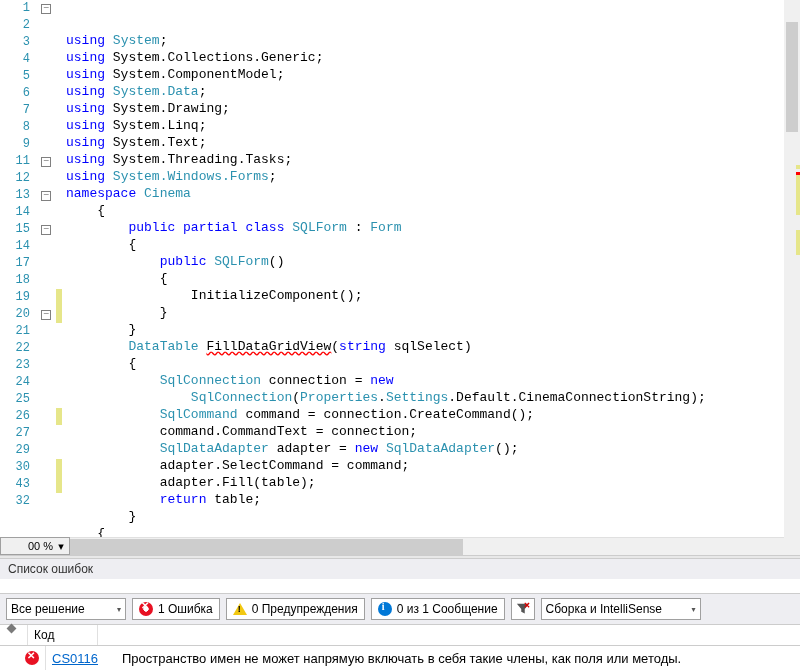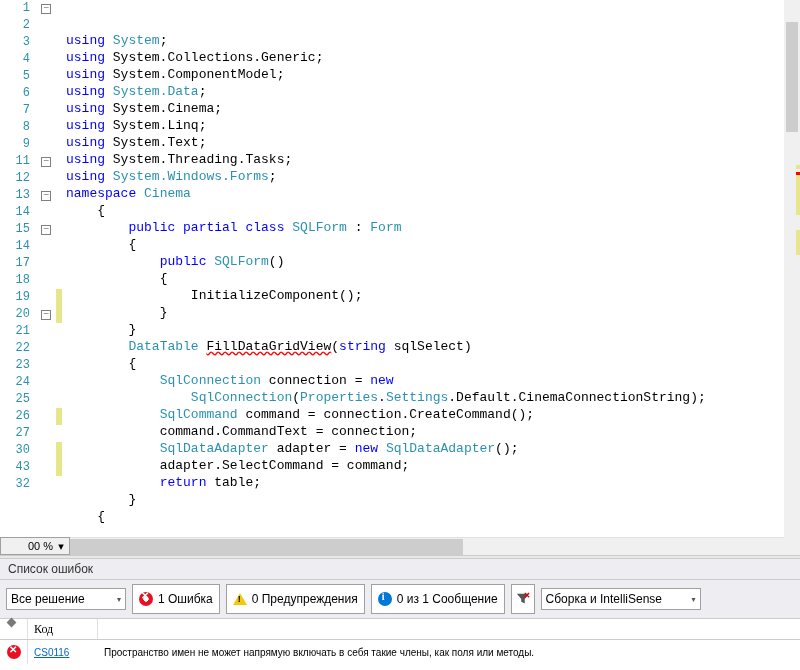--- a/index.html
+++ b/index.html
@@ -130,70 +130,71 @@
     padding:3px 8px 3px 8px;
     color:#333;
     background:#eeeef2;
   }
   .errlist-toolbar{
     display:flex;align-items:center;gap:6px;
     padding:4px 6px;
     background:#eeeef2;
     font-family:"Segoe UI",sans-serif;font-size:12px;
     border-top:1px solid #ccc;
+    margin-top:14px;
   }
   .combo{
     display:inline-flex;align-items:center;
     border:1px solid #a0a0a0;background:#fff;height:22px;
     padding:0 4px;min-width:120px;justify-content:space-between;
   }
   .combo .dd, .tbtn .dd{font-size:8px;color:#555;margin-left:6px;}
   .tbtn{
     display:inline-flex;align-items:center;
-    border:1px solid #a0a0a0;background:#fff;height:30px;
+    border:1px solid #a0a0a0;background:#fff;height:22px;
     padding:0 6px;gap:5px;
   }
   .ic{width:14px;height:14px;display:inline-block;}
   .ic-err{background:radial-gradient(circle,#fff 25%,#e81123 28%);border-radius:50%;position:relative;}
   .ic-err::after{content:"✕";position:absolute;left:2px;top:-2px;color:#fff;font-size:10px;font-weight:bold;}
   .ic-warn{width:0;height:0;border-left:7px solid transparent;border-right:7px solid transparent;border-bottom:12px solid #f2c811;position:relative;}
   .ic-warn::after{content:"!";position:absolute;left:-2px;top:1px;font-size:9px;color:#000;font-weight:bold;}
   .ic-info{background:#0078d7;border-radius:50%;position:relative;}
   .ic-info::after{content:"i";position:absolute;left:4px;top:-1px;color:#fff;font-size:10px;font-weight:bold;font-family:Georgia,serif;}
   .ic-filter{position:relative;}
   .ic-filter svg{width:14px;height:14px;}
   .errlist-header{
-    display:flex;font-family:Liberation Serif, serif;font-size:12px;
+    display:flex;font-family:Liberation Sans, sans-serif;font-size:12px;
     border-top:1px solid #ccc;border-bottom:1px solid #ccc;
     background:#fff;height:22px;align-items:flex-start;
   }
   .col-icon{width:28px;border-right:1px solid #e0e0e0;height:100%;}
   .col-code{width:70px;padding-left:6px;border-right:1px solid #e0e0e0;height:100%;display:flex;align-items:center;}
   .col-desc{flex:1;padding-left:6px;height:100%;display:flex;align-items:center;}
   .errlist-row{
-    display:flex;font-family:"Segoe UI",sans-serif;font-size:10px;
-    height:24px;align-items:center;background:#fff;
+    display:flex;font-family:"Segoe UI",sans-serif;font-size:13px;
+    height:24px;align-items:center;background:#fff;padding-left:18px;
   }
   .errlist-row .col-icon{display:flex;align-items:center;justify-content:center;}
   .errlist-row .col-code{color:#0066cc;text-decoration:underline;cursor:pointer;}
   .errlist-row .col-code, .errlist-row .col-desc{border-right:none;}
   .ic-err-lg{width:14px;height:14px;background:#e81123;border-radius:50%;position:relative;}
   .ic-err-lg::after{content:"✕";position:absolute;left:2.5px;top:-1px;color:#fff;font-size:10px;font-weight:bold;}
   .colhdr-ic{width:7px;height:7px;transform:rotate(45deg);background:#7a7a7a;margin:0 8px;}
 </style>
 </head>
 <body>
 
 <div class="editor-pane">
   <div class="code-area" id="code-area">
       <div class="line"><div class="gutter-num">1</div><div class="gutter-fold"><span class="fold-box">−</span></div><div class="change-bar"></div><div class="code"><span class="plain"></span><span class="kw">using</span><span class="plain"> </span><span class="type">System</span><span class="plain">;</span></div></div>
       <div class="line"><div class="gutter-num">2</div><div class="gutter-fold"></div><div class="change-bar"></div><div class="code"><span class="plain"></span><span class="kw">using</span><span class="plain"> System.Collections.Generic;</span></div></div>
       <div class="line"><div class="gutter-num">3</div><div class="gutter-fold"></div><div class="change-bar"></div><div class="code"><span class="plain"></span><span class="kw">using</span><span class="plain"> System.ComponentModel;</span></div></div>
       <div class="line"><div class="gutter-num">4</div><div class="gutter-fold"></div><div class="change-bar"></div><div class="code"><span class="plain"></span><span class="kw">using</span><span class="plain"> </span><span class="type">System.Data</span><span class="plain">;</span></div></div>
-      <div class="line"><div class="gutter-num">5</div><div class="gutter-fold"></div><div class="change-bar"></div><div class="code"><span class="plain"></span><span class="kw">using</span><span class="plain"> System.Cinema;</span></div></div>
+      <div class="line"><div class="gutter-num">5</div><div class="gutter-fold"></div><div class="change-bar"></div><div class="code"><span class="plain"></span><span class="kw">using</span><span class="plain"> System.Drawing;</span></div></div>
       <div class="line"><div class="gutter-num">6</div><div class="gutter-fold"></div><div class="change-bar"></div><div class="code"><span class="plain"></span><span class="kw">using</span><span class="plain"> System.Linq;</span></div></div>
       <div class="line"><div class="gutter-num">7</div><div class="gutter-fold"></div><div class="change-bar"></div><div class="code"><span class="plain"></span><span class="kw">using</span><span class="plain"> System.Text;</span></div></div>
       <div class="line"><div class="gutter-num">8</div><div class="gutter-fold"></div><div class="change-bar"></div><div class="code"><span class="plain"></span><span class="kw">using</span><span class="plain"> System.Threading.Tasks;</span></div></div>
       <div class="line"><div class="gutter-num">9</div><div class="gutter-fold"></div><div class="change-bar"></div><div class="code"><span class="plain"></span><span class="kw">using</span><span class="plain"> </span><span class="type">System.Windows.Forms</span><span class="plain">;</span></div></div>
       <div class="line"><div class="gutter-num">11</div><div class="gutter-fold"><span class="fold-box">−</span></div><div class="change-bar"></div><div class="code"><span class="plain"></span><span class="kw">namespace</span><span class="plain"> </span><span class="type">Cinema</span></div></div>
       <div class="line"><div class="gutter-num">12</div><div class="gutter-fold"></div><div class="change-bar"></div><div class="code"><span class="plain">    </span><span class="plain">{</span></div></div>
       <div class="line"><div class="gutter-num">13</div><div class="gutter-fold"><span class="fold-box">−</span></div><div class="change-bar"></div><div class="code"><span class="plain">        </span><span class="kw">public</span><span class="plain"> </span><span class="kw">partial</span><span class="plain"> </span><span class="kw">class</span><span class="plain"> </span><span class="type">SQLForm</span><span class="plain"> : </span><span class="type">Form</span></div></div>
       <div class="line"><div class="gutter-num">14</div><div class="gutter-fold"></div><div class="change-bar"></div><div class="code"><span class="plain">        </span><span class="plain">{</span></div></div>
       <div class="line"><div class="gutter-num">15</div><div class="gutter-fold"><span class="fold-box">−</span></div><div class="change-bar"></div><div class="code"><span class="plain">            </span><span class="kw">public</span><span class="plain"> </span><span class="type">SQLForm</span><span class="plain">()</span></div></div>
       <div class="line"><div class="gutter-num">14</div><div class="gutter-fold"></div><div class="change-bar"></div><div class="code"><span class="plain">            </span><span class="plain">{</span></div></div>
@@ -201,20 +202,21 @@
       <div class="line"><div class="gutter-num">18</div><div class="gutter-fold"></div><div class="change-bar"></div><div class="code"><span class="plain">            </span><span class="plain">}</span></div></div>
       <div class="line"><div class="gutter-num">19</div><div class="gutter-fold"></div><div class="change-bar mod"></div><div class="code"><span class="plain">        </span><span class="plain">}</span></div></div>
       <div class="line"><div class="gutter-num">20</div><div class="gutter-fold"><span class="fold-box">−</span></div><div class="change-bar mod"></div><div class="code"><span class="plain">        </span><span class="type">DataTable</span><span class="plain"> </span><span class="err">FillDataGridView</span><span class="plain">(</span><span class="kw">string</span><span class="plain"> sqlSelect)</span></div></div>
       <div class="line"><div class="gutter-num">21</div><div class="gutter-fold"></div><div class="change-bar"></div><div class="code"><span class="plain">        </span><span class="plain">{</span></div></div>
       <div class="line"><div class="gutter-num">22</div><div class="gutter-fold"></div><div class="change-bar"></div><div class="code"><span class="plain">            </span><span class="type">SqlConnection</span><span class="plain"> connection = </span><span class="kw">new</span></div></div>
       <div class="line"><div class="gutter-num">23</div><div class="gutter-fold"></div><div class="change-bar"></div><div class="code"><span class="plain">                </span><span class="type">SqlConnection</span><span class="plain">(</span><span class="type">Properties</span><span class="plain">.</span><span class="type">Settings</span><span class="plain">.Default.CinemaConnectionString);</span></div></div>
       <div class="line"><div class="gutter-num">24</div><div class="gutter-fold"></div><div class="change-bar"></div><div class="code"><span class="plain">            </span><span class="type">SqlCommand</span><span class="plain"> command = connection.CreateCommand();</span></div></div>
       <div class="line"><div class="gutter-num">25</div><div class="gutter-fold"></div><div class="change-bar"></div><div class="code"><span class="plain">            </span><span class="plain">command.CommandText = connection;</span></div></div>
       <div class="line"><div class="gutter-num">26</div><div class="gutter-fold"></div><div class="change-bar mod"></div><div class="code"><span class="plain">            </span><span class="type">SqlDataAdapter</span><span class="plain"> adapter = </span><span class="kw">new</span><span class="plain"> </span><span class="type">SqlDataAdapter</span><span class="plain">();</span></div></div>
       <div class="line"><div class="gutter-num">27</div><div class="gutter-fold"></div><div class="change-bar"></div><div class="code"><span class="plain">            </span><span class="plain">adapter.SelectCommand = command;</span></div></div>
+      <div class="line"><div class="gutter-num">29</div><div class="gutter-fold"></div><div class="change-bar"></div><div class="code"><span class="plain">            </span><span class="plain">adapter.Fill(table);</span></div></div>
       <div class="line"><div class="gutter-num">30</div><div class="gutter-fold"></div><div class="change-bar mod"></div><div class="code"><span class="plain">            </span><span class="kw">return</span><span class="plain"> table;</span></div></div>
       <div class="line"><div class="gutter-num">43</div><div class="gutter-fold"></div><div class="change-bar mod"></div><div class="code"><span class="plain">        </span><span class="plain">}</span></div></div>
       <div class="line"><div class="gutter-num">32</div><div class="gutter-fold"></div><div class="change-bar"></div><div class="code"><span class="plain">    </span><span class="plain">{</span></div></div>
     </div>
   <div class="vscroll">
     <div class="vscroll-thumb"></div>
     <div class="yellow y1"></div>
     <div class="red"></div>
     <div class="yellow y2"></div>
     <div class="yellow y3"></div>

